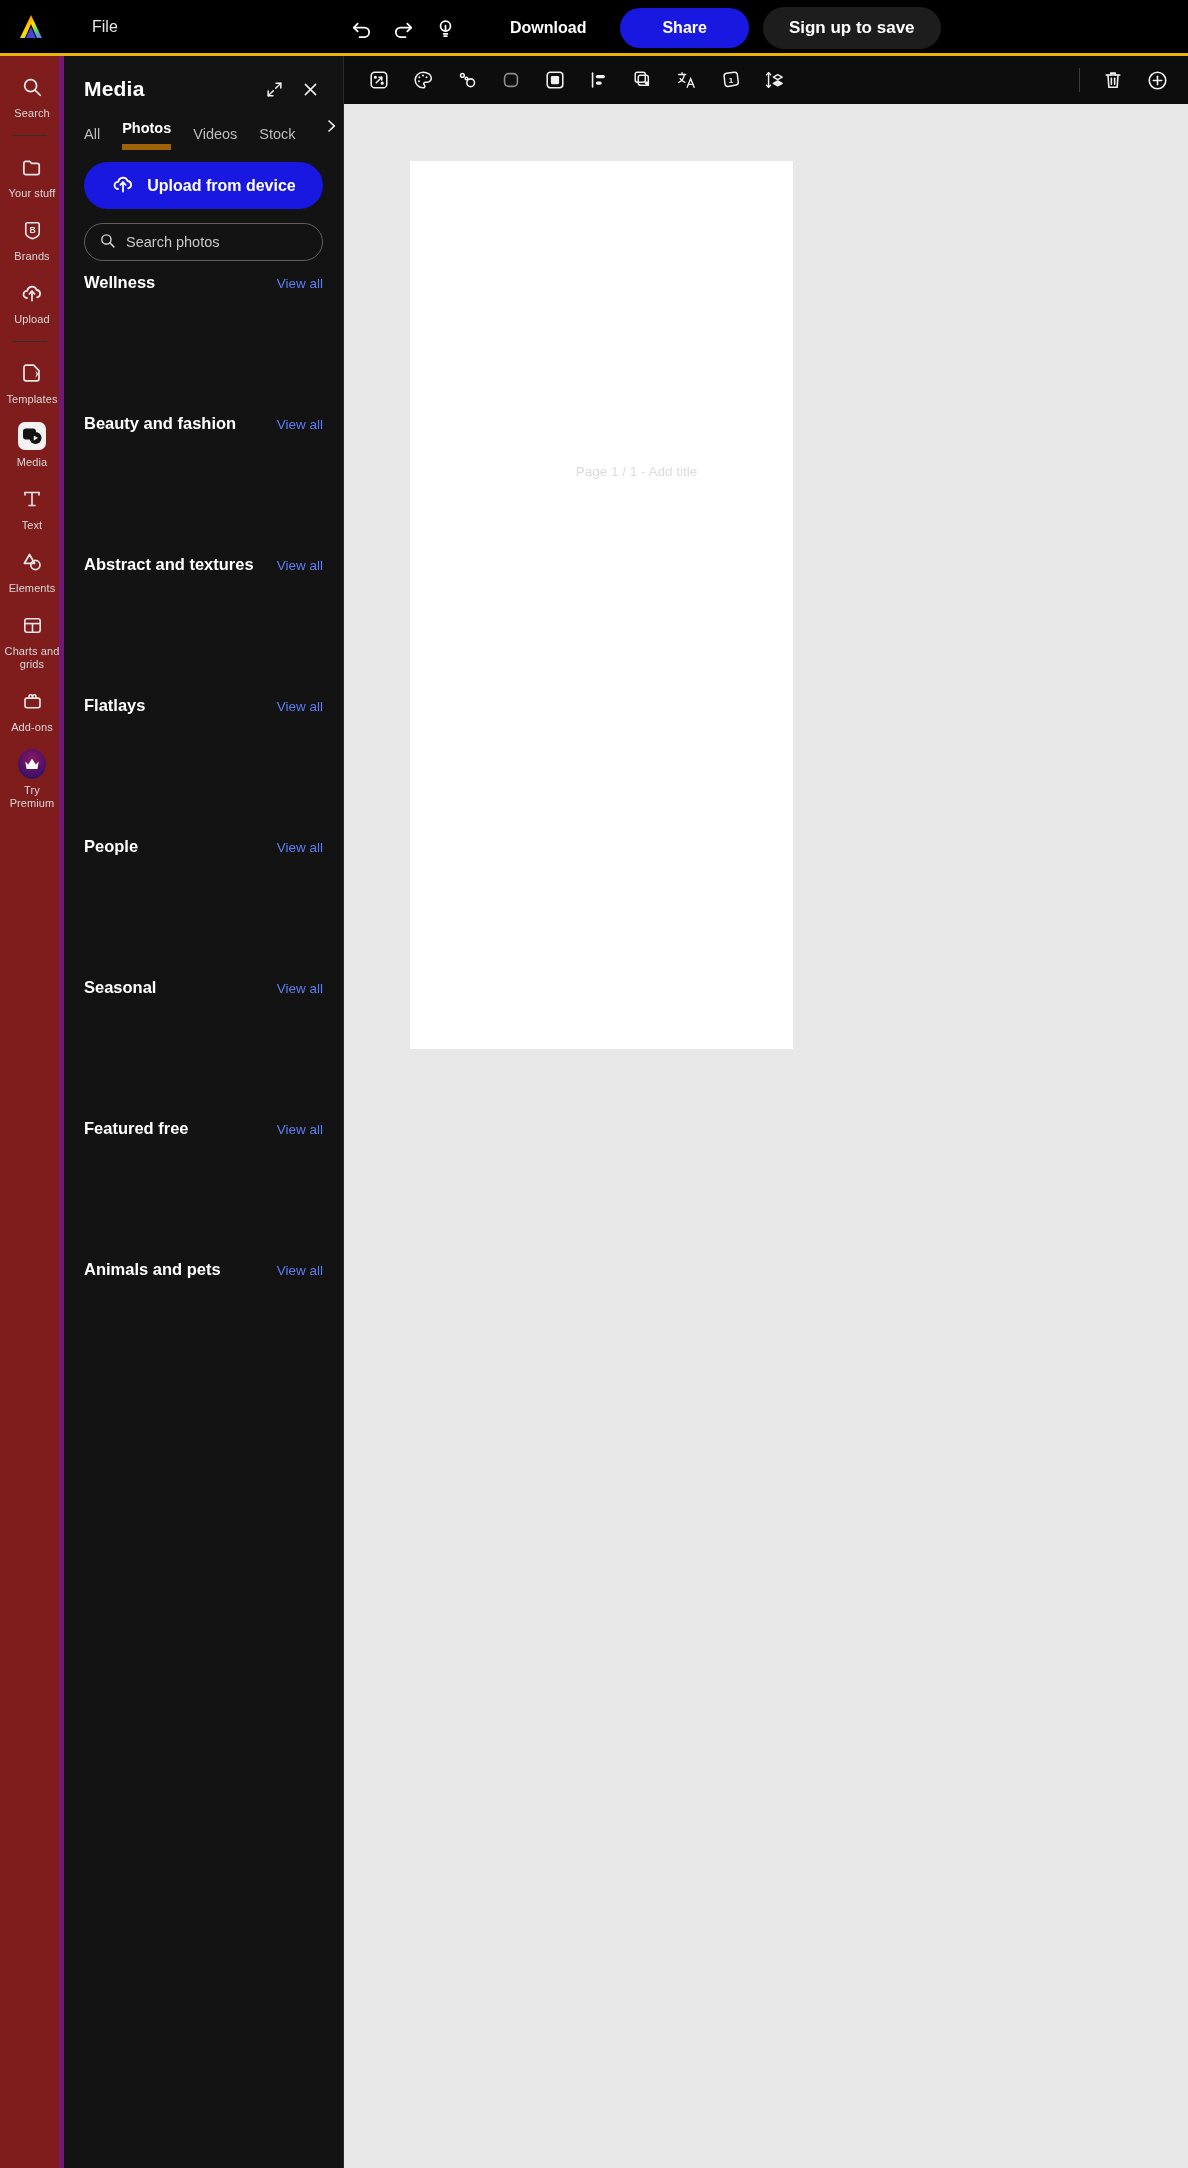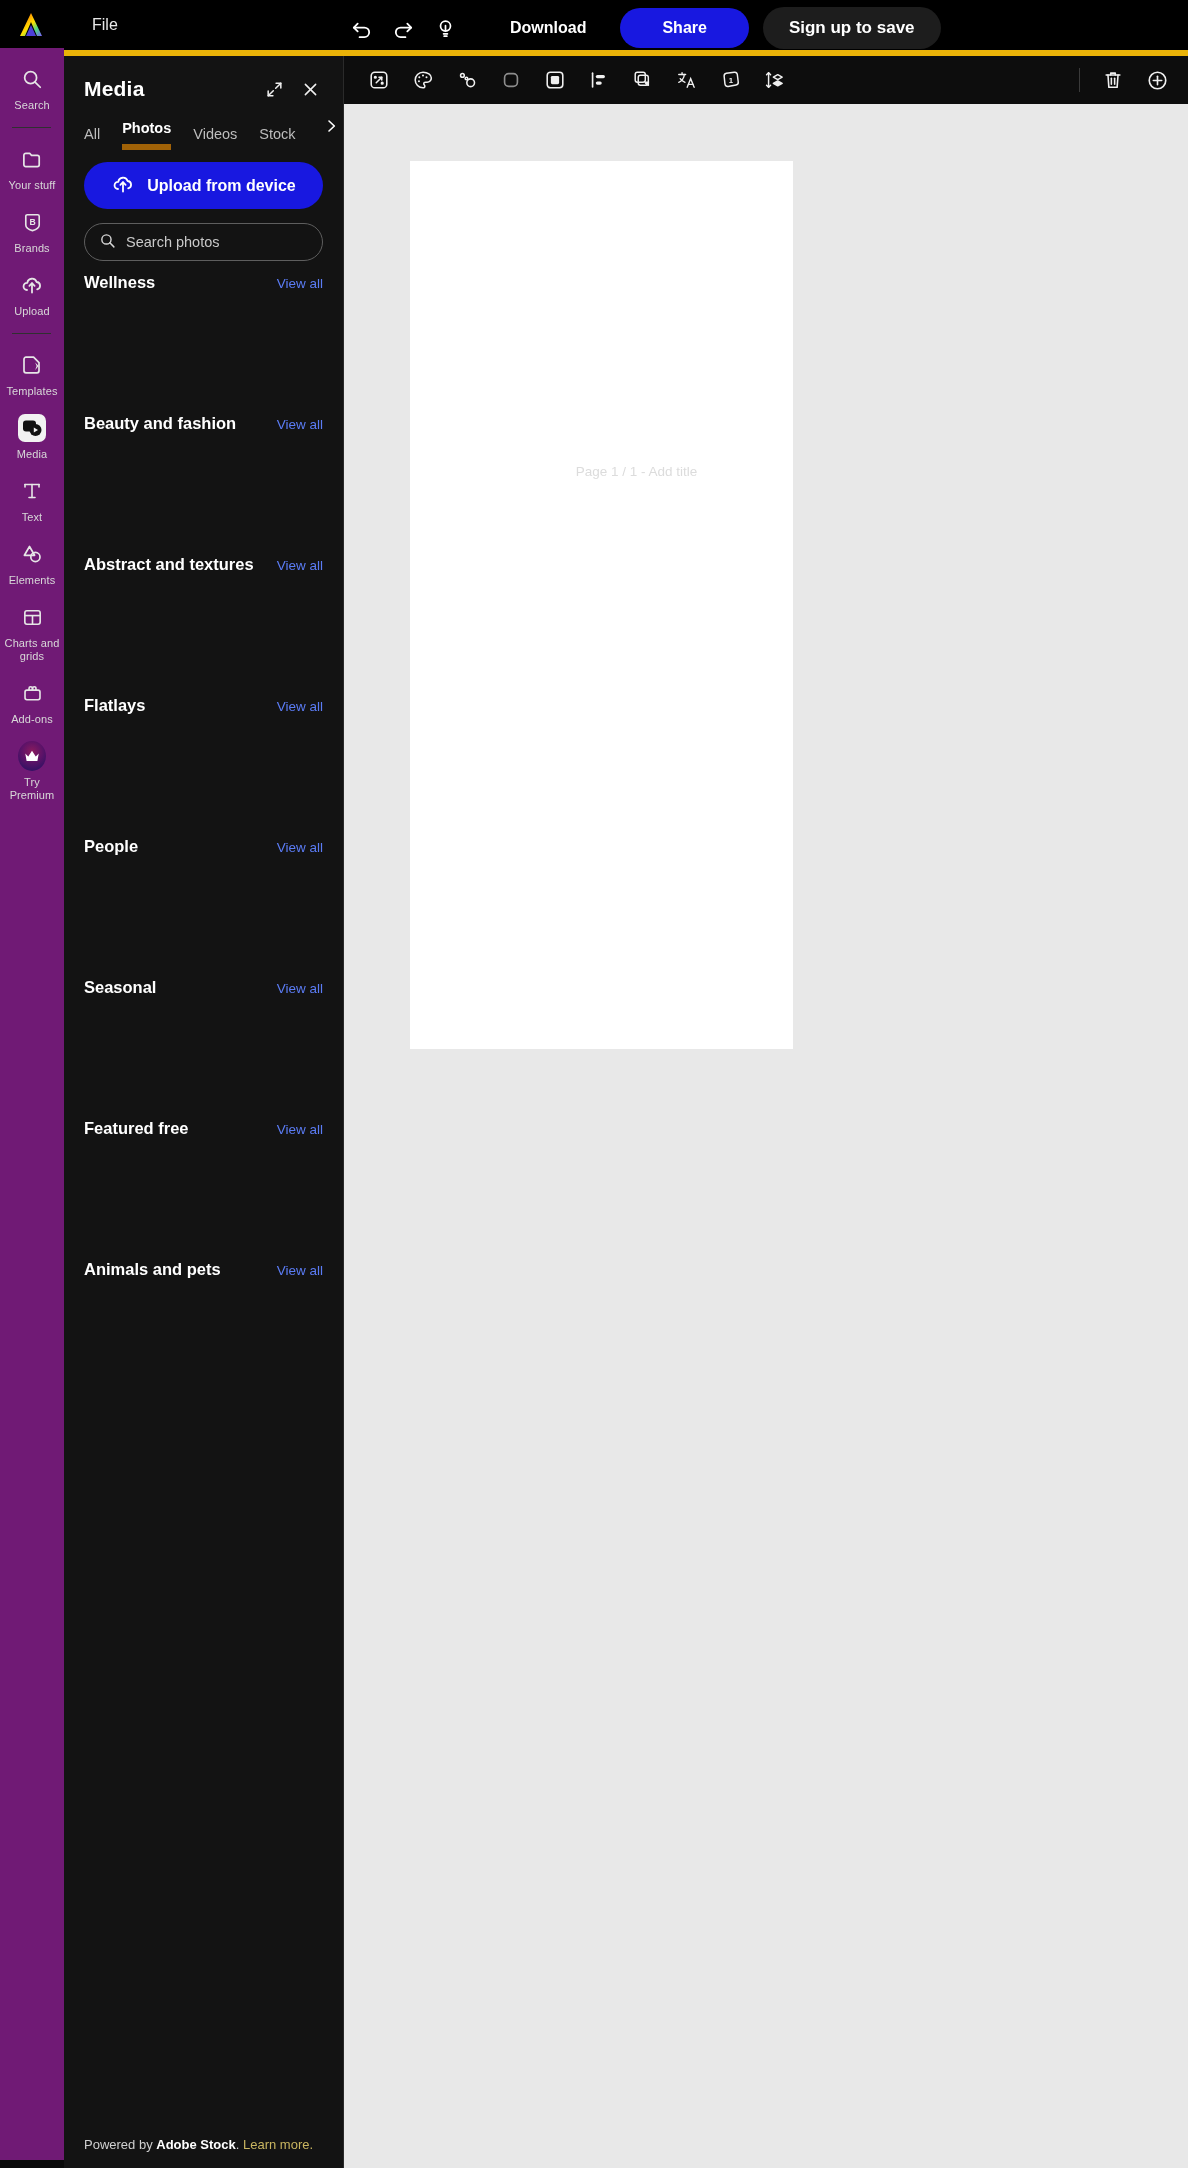--- a/index.html
+++ b/index.html
@@ -9,21 +9,21 @@
     font-family: "Liberation Sans", sans-serif;
     color: #ffffff;
     overflow: hidden;
   }
 
   
   #topbar {
     position: absolute; left: 0; top: 0; width: 1188px; height: 56px;
     background: #000000;
     display: flex; align-items: center;
-    border-bottom: 6px solid #eab308;
+    border-bottom: 3px solid #eab308;
   }
   #brand-logo {
     width: 34px; height: 34px; margin-left: 14px;
     display: flex; align-items: center; justify-content: center;
   }
   #file-menu {
     margin-left: 34px; font-size: 16px; color: #e8e8e8;
     padding: 6px 10px; border-radius: 6px; cursor: pointer;
   }
   #topbar-center {
@@ -43,22 +43,22 @@
     margin-left: 12px; font-size: 16px; font-weight: bold; color: #fff;
     background: #1818e0; padding: 11px 42px; border-radius: 24px; cursor: pointer;
   }
   #signup-btn {
     margin-left: 14px; font-size: 17px; font-weight: bold; color: #fff;
     background: #1d1d1d; padding: 11px 26px; border-radius: 24px; cursor: pointer;
   }
 
   
   #rail {
-    position: absolute; left: 0; top: 48px; width: 64px; height: 2112px;
-    background: #701a75; border-right: 1px solid #701a75;
+    position: absolute; left: 0; top: 56px; width: 64px; height: 2112px;
+    background: #7f1d1d; border-right: 5px solid #701a75;
     padding-top: 8px;
   }
   .rail-item {
     width: 64px; padding: 9px 2px 7px 2px;
     display: flex; flex-direction: column; align-items: center;
     cursor: pointer;
   }
   .rail-ico { width: 28px; height: 28px; display: flex; align-items: center; justify-content: center; }
   .rail-lbl {
     margin-top: 6px; font-size: 11px; line-height: 13px; color: #d8d8d8;
@@ -431,23 +431,20 @@
       <span class="cat-viewall">View all</span>
     </div>
     <div class="cat-gap"></div>
 
     <div class="cat-row">
       <span class="cat-title">Animals and pets</span>
       <span class="cat-viewall">View all</span>
     </div>
   </div>
 
-  <div id="panel-footer">
-    <span>Powered by </span><b>Adobe Stock</b><span>. </span><a>Learn more.</a>
-  </div>
 </div>
 
 <div id="canvas-toolbar">
   <div class="ct-btn">
     <svg width="22" height="22" viewBox="0 0 24 24" fill="none" stroke="#f0f0f0" stroke-width="1.7" stroke-linecap="round" stroke-linejoin="round">
         <rect x="3.5" y="3.5" width="17" height="17" rx="4"></rect>
         <path d="M9 15 L15 9"></path>
         <path d="M12 9 H15 V12"></path>
         <circle cx="8" cy="9" r=".9" fill="#f0f0f0"></circle>
         <circle cx="15.5" cy="15.5" r=".9" fill="#f0f0f0"></circle>

